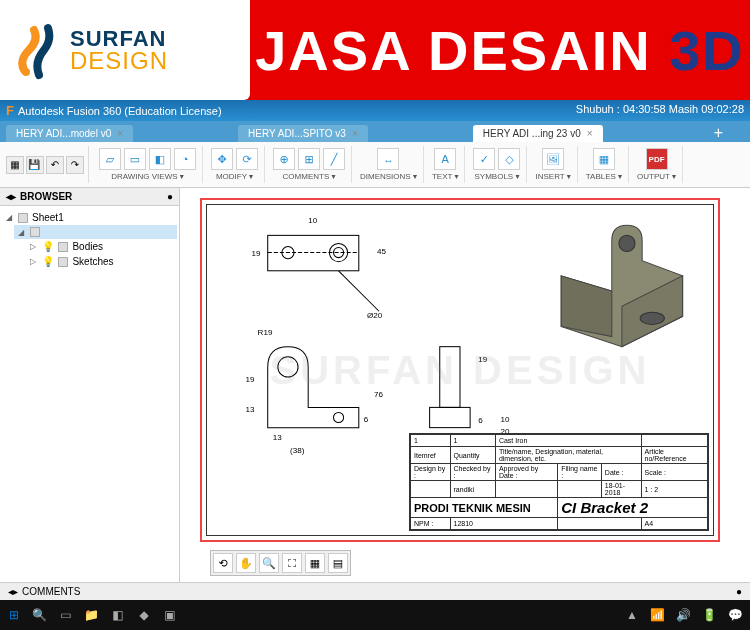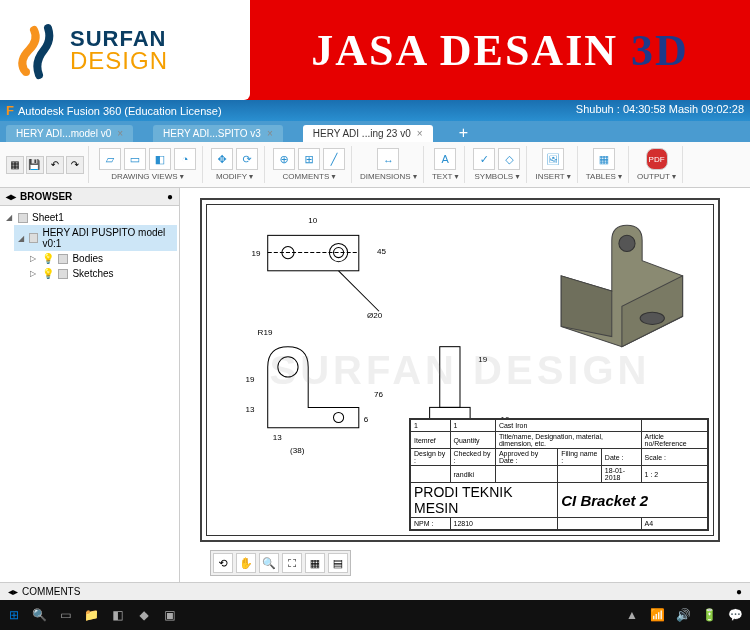--- a/index.html
+++ b/index.html
@@ -6,59 +6,59 @@
   body { width: 750px; height: 630px; overflow: hidden; background: #1a1a1a; }
 
   
   .banner { height: 100px; background: #e60000; display: flex; align-items: stretch; }
   .banner-logo { background: #fff; width: 250px; display: flex; align-items: center; padding: 0 14px; border-bottom-right-radius: 6px; }
   .banner-logo svg { flex-shrink: 0; }
   .banner-logo-text { margin-left: 6px; }
   .banner-logo-text .l1 { color: #0a3d62; font-weight: 900; font-size: 22px; letter-spacing: 1px; }
   .banner-logo-text .l2 { color: #f59f00; font-weight: 400; font-size: 24px; letter-spacing: 1px; margin-top: -5px; }
   .banner-title { flex: 1; display: flex; align-items: center; justify-content: center; }
-  .banner-title span { color: #fff; font-weight: 900; font-size: 44px; letter-spacing: 2px; font-family: Liberation Serif, serif; }
+  .banner-title span { color: #fff; font-weight: 900; font-size: 56px; letter-spacing: 2px; font-family: Liberation Sans, sans-serif; }
   .banner-title span.td { color: #1e3a8a; }
 
   
   .app { background: #e8e8e8; height: 500px; display: flex; flex-direction: column; font-size: 11px; }
   .titlebar { background: linear-gradient(#1a6fb0,#2a8fd0); color: #fff; display: flex; justify-content: space-between; padding: 3px 6px; font-size: 11px; }
   .titlebar-left { display: flex; align-items: center; gap: 4px; }
   .titlebar-left .f { color: #f7931e; font-weight: bold; font-size: 13px; }
 
-  .tabstrip { background: #4a9bd0; display: flex; padding: 3px 8px 0 6px; gap: 20px; align-items: center; }
+  .tabstrip { background: #4a9bd0; display: flex; padding: 3px 21px 0 6px; gap: 20px; align-items: center; justify-content: space-between; }
   .tab { background: #6bb0d8; color: #fff; padding: 3px 10px; font-size: 10px; border-radius: 3px 3px 0 0; display: flex; align-items: center; gap: 6px; cursor: pointer; }
   .tab.active { background: #fff; color: #333; }
   .tab .x { font-size: 10px; color: #888; }
   .tab-add { color: #fff; font-size: 16px; padding: 0 6px; cursor: pointer; }
 
   .ribbon { background: #fafafa; border-bottom: 1px solid #ccc; display: flex; padding: 4px 6px; gap: 4px; }
   .quickbar { display: flex; gap: 2px; align-items: center; border-right: 1px solid #ddd; padding-right: 4px; }
   .qbtn { width: 18px; height: 18px; background: #eee; border: 1px solid #ccc; font-size: 10px; display: flex; align-items: center; justify-content: center; cursor: pointer; }
   .ribbon-groups { flex: 1; display: flex; gap: 2px; overflow: hidden; }
   .rgroup { display: flex; flex-direction: column; align-items: center; border-right: 1px solid #e0e0e0; padding: 2px 6px; }
   .rgroup-icons { display: flex; gap: 3px; }
   .ricon { width: 22px; height: 22px; background: #fff; border: 1px solid #d0d0d0; display: flex; align-items: center; justify-content: center; font-size: 11px; color: #2a8fd0; cursor: pointer; }
-  .ricon.pdf { background:#d32f2f; color:#fff; font-size:8px; font-weight:normal;border-radius:8px; }
+  .ricon.pdf { background:#d32f2f; color:#fff; font-size:8px; font-weight:bold; }
   .rgroup-label { font-size: 8px; color: #555; margin-top: 2px; white-space: nowrap; }
 
   .workarea { flex: 1; display: flex; overflow: hidden; }
   .browser { width: 180px; background: #fff; border-right: 1px solid #ccc; font-size: 10px; overflow: hidden; }
   .browser-head { background: #eee; padding: 3px 6px; font-weight: bold; display: flex; align-items: center; gap: 4px; border-bottom: 1px solid #ccc; }
   .tree { padding: 4px 2px; }
   .tree-item { padding: 2px 4px; display: flex; align-items: center; gap: 4px; cursor: pointer; }
   .tree-item.sel { background: #cde6f7; }
   .tri { font-size: 8px; color: #666; width: 8px; }
   .bulb { color: #f5c518; font-size: 10px; }
   .cube { width: 10px; height: 10px; background: #ddd; border: 1px solid #aaa; }
   .indent1 { margin-left: 12px; }
   .indent2 { margin-left: 24px; }
 
   .canvas { flex: 1; background: #fff; position: relative; overflow: hidden; }
-  .sheet { position: absolute; left: 20px; top: 10px; right: 30px; bottom: 40px; border: 2px solid #404040; }
+  .sheet { position: absolute; left: 20px; top: 10px; right: 30px; bottom: 40px; border: 2px solid #ef4444; }
   .sheet-inner { position: absolute; inset: 4px; border: 1px solid #333; }
   .drawing { position: absolute; inset: 0; }
   .titleblock { position: absolute; right: 4px; bottom: 4px; width: 300px; border: 1px solid #333; font-size: 7px; background: #fff; }
   .titleblock table { width: 100%; border-collapse: collapse; }
   .titleblock td { border: 1px solid #333; padding: 1px 3px; height: 12px; }
   .watermark { position: absolute; inset: 0; display: flex; align-items: center; justify-content: center; font-size: 40px; color: rgba(150,150,150,0.15); font-weight: 900; letter-spacing: 4px; pointer-events: none; }
 
   .canvas-tools { position: absolute; left: 30px; bottom: 6px; background: #f0f0f0; border: 1px solid #bbb; padding: 2px; display: flex; gap: 3px; }
   .ctool { width: 20px; height: 20px; background: #fff; border: 1px solid #ccc; font-size: 11px; display: flex; align-items: center; justify-content: center; cursor: pointer; }
 
@@ -198,21 +198,20 @@
       </div>
       <div class="tree">
         <div class="tree-item">
           <span class="tri">◢</span>
             <span class="cube"></span>
           <span>Sheet1</span>
         </div>
         <div class="tree-item indent1 sel">
           <span class="tri">◢</span>
             <span class="cube"></span>
-          <span>HERY ADI PUSPITO model v0:1</span>
         </div>
         <div class="tree-item indent2">
           <span class="tri">▷</span>
             <span class="bulb">💡</span>
             <span class="cube"></span>
           <span>Bodies</span>
         </div>
         <div class="tree-item indent2">
           <span class="tri">▷</span>
             <span class="bulb">💡</span>
@@ -298,21 +297,21 @@
                   </tr>
               <tr>
                     <td></td>
                     <td>randiki</td>
                     <td></td>
                     <td></td>
                     <td>18-01-2018</td>
                     <td>1 : 2</td>
                   </tr>
               <tr>
-                    <td colspan="3" style="font-weight:normal;font-size:14px">PRODI TEKNIK MESIN</td>
+                    <td colspan="3" style="font-weight:bold;font-size:11px">PRODI TEKNIK MESIN</td>
                     <td colspan="3" style="font-weight:bold;font-size:15px;font-style:italic">CI Bracket 2</td>
                   </tr>
               <tr>
                     <td>NPM :</td>
                     <td colspan="2">12810</td>
                     <td colspan="2"></td>
                     <td>A4</td>
                   </tr>
             </tbody>
               </table>

